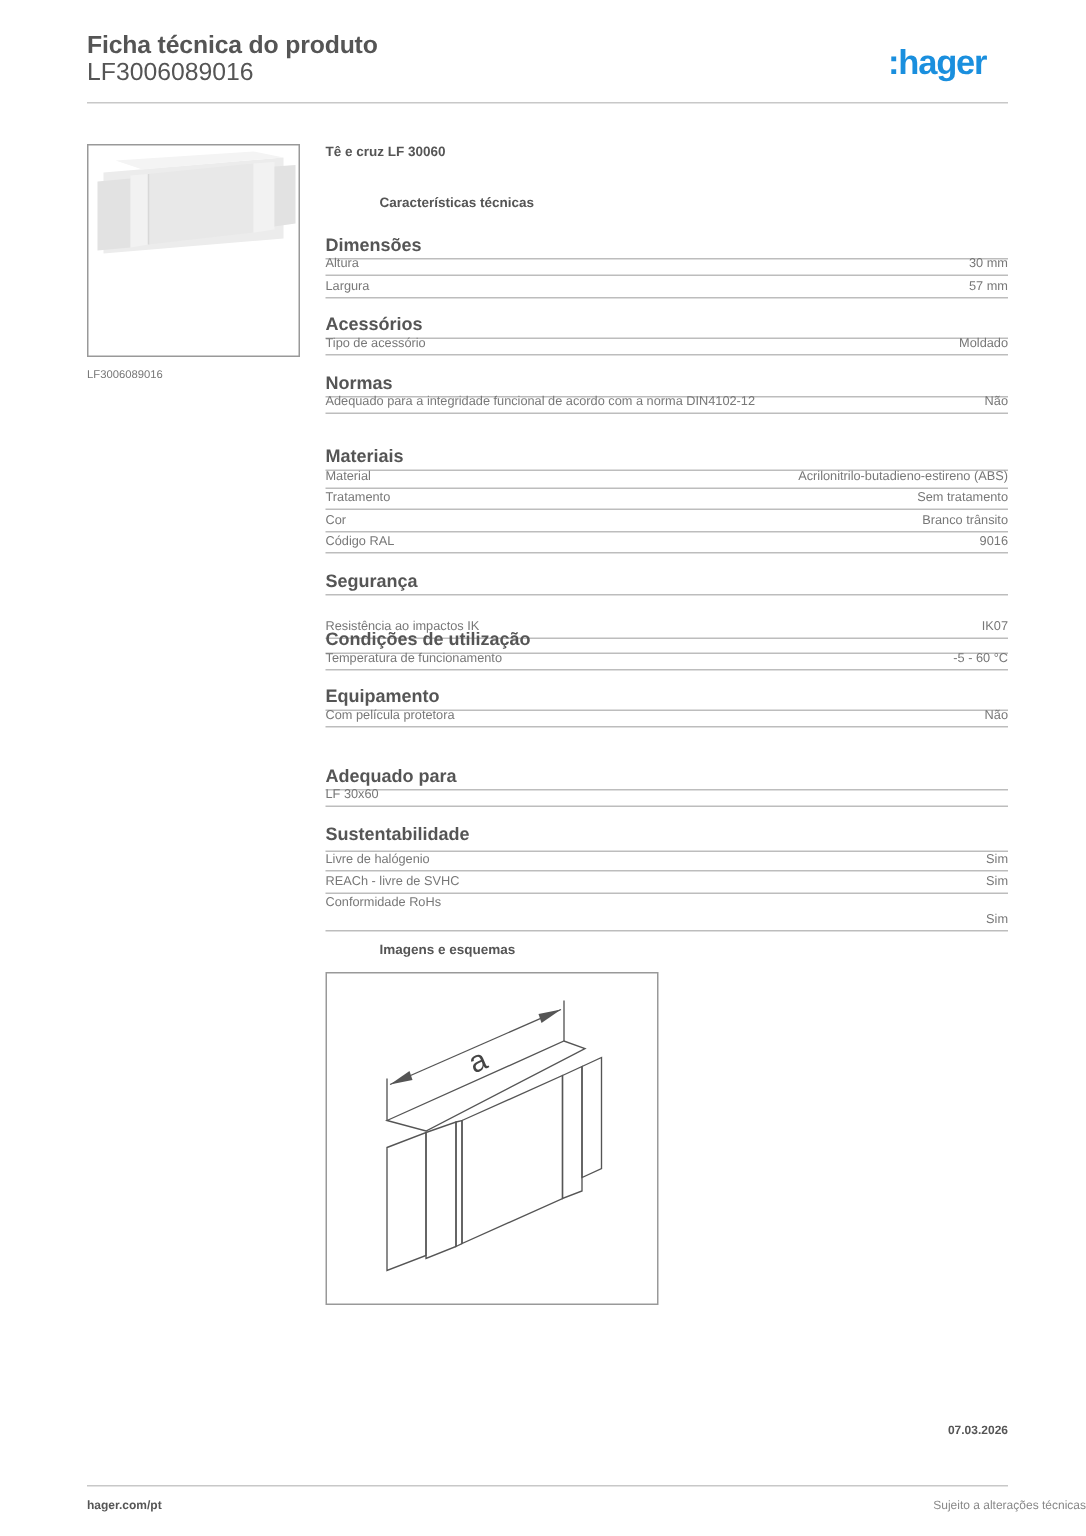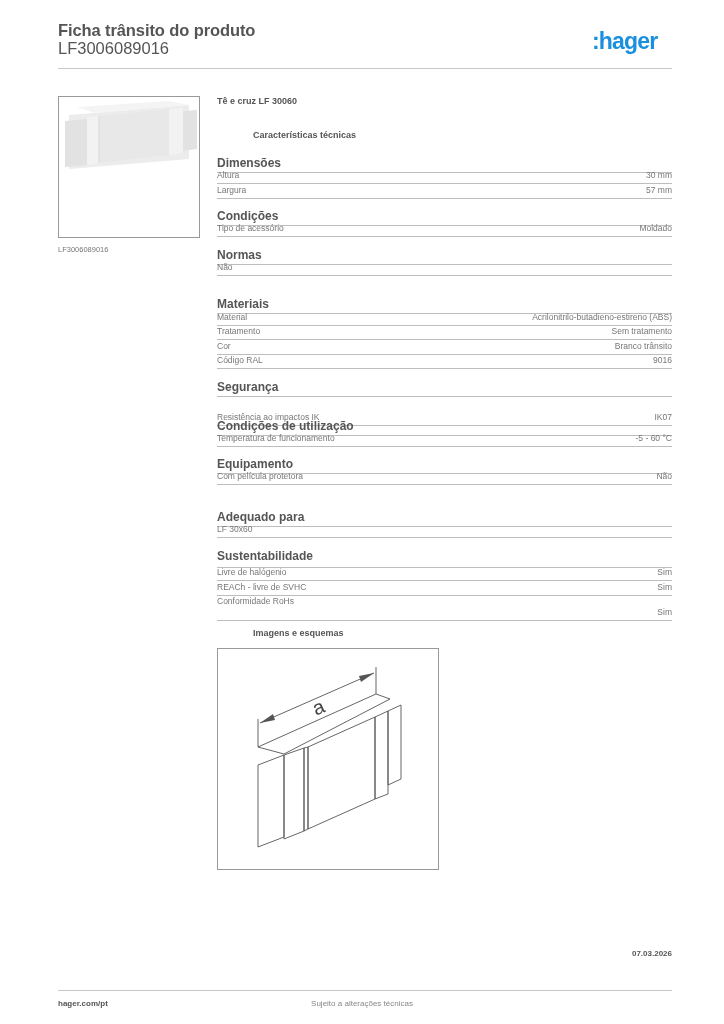--- a/index.html
+++ b/index.html
@@ -18,27 +18,27 @@
   .sec-heading { position:absolute; left:217px; font-size:9px; font-weight:bold; color:#555;margin-left:36px; }
   .grp-title { position:absolute; left:217px; width:455px; font-size:12px; font-weight:bold; color:#555; border-bottom:1px solid #bdbdbd; padding-bottom:2px; }
   .row { position:absolute; left:217px; width:455px; font-size:8.5px; color:#777; border-bottom:1px solid #bdbdbd; display:flex; justify-content:space-between; padding-bottom:2px; line-height:11px; }
   .row .lbl { max-width:290px; }
   .row .val { text-align:right; }
 
   .diagram { position:absolute; left:217px; top:648px; width:222px; height:222px; border:1px solid #999; box-sizing:border-box; background:#fff; }
 
   .ftr-rule { position:absolute; left:58px; top:990px; width:614px; height:1px; background:#c8c8c8; }
   .ftr-left { position:absolute; left:58px; top:999px; font-size:8px; font-weight:bold; color:#555; }
-  .ftr-mid  { position:absolute; left:0; width:724px; text-align:center; top:999px; font-size:8px; color:#888; }
+  .ftr-mid  { position:absolute; left:0; width:724px; text-align:right; top:999px; font-size:8px; color:#888; }
   .ftr-right{ position:absolute; right:52px; top:949px; font-size:8px; font-weight:bold; color:#555; }
 </style>
 </head>
 <body>
 
-<div class="hdr-title">Ficha trânsito do produto</div>
+<div class="hdr-title">Ficha técnica do produto</div>
 <div class="hdr-code">LF3006089016</div>
 <div class="logo">:hager</div>
 <div class="hdr-rule"></div>
 
 <div class="thumb">
   <svg width="140" height="140" viewBox="0 0 140 140">
     <polygon points="10,18 130,8 130,62 10,72" fill="#ececec"></polygon>
     <polygon points="18,10 110,4 130,8 36,16" fill="#f4f4f4"></polygon>
     <polygon points="6,24 28,22 28,68 6,70" fill="#e2e2e2"></polygon>
     <polygon points="28,20 40,19 40,66 28,68" fill="#f2f2f2"></polygon>
@@ -56,28 +56,29 @@
 <div class="grp-title" style="top:156px;">Dimensões</div>
 <div class="row" style="top:170px;">
   <span class="lbl">Altura</span>
   <span class="val">30 mm</span>
 </div>
 <div class="row" style="top:185px;">
   <span class="lbl">Largura</span>
   <span class="val">57 mm</span>
 </div>
 
-<div class="grp-title" style="top:209px;">Condições</div>
+<div class="grp-title" style="top:209px;">Acessórios</div>
 <div class="row" style="top:223px;">
   <span class="lbl">Tipo de acessório</span>
   <span class="val">Moldado</span>
 </div>
 
 <div class="grp-title" style="top:248px;">Normas</div>
 <div class="row" style="top:262px;">
+  <span class="lbl">Adequado para a integridade funcional de acordo com a norma DIN4102-12</span>
   <span class="val">Não</span>
 </div>
 
 <div class="grp-title" style="top:297px;">Materiais</div>
 <div class="row" style="top:312px;">
   <span class="lbl">Material</span>
   <span class="val">Acrilonitrilo-butadieno-estireno (ABS)</span>
 </div>
 <div class="row" style="top:326px;">
   <span class="lbl">Tratamento</span>

